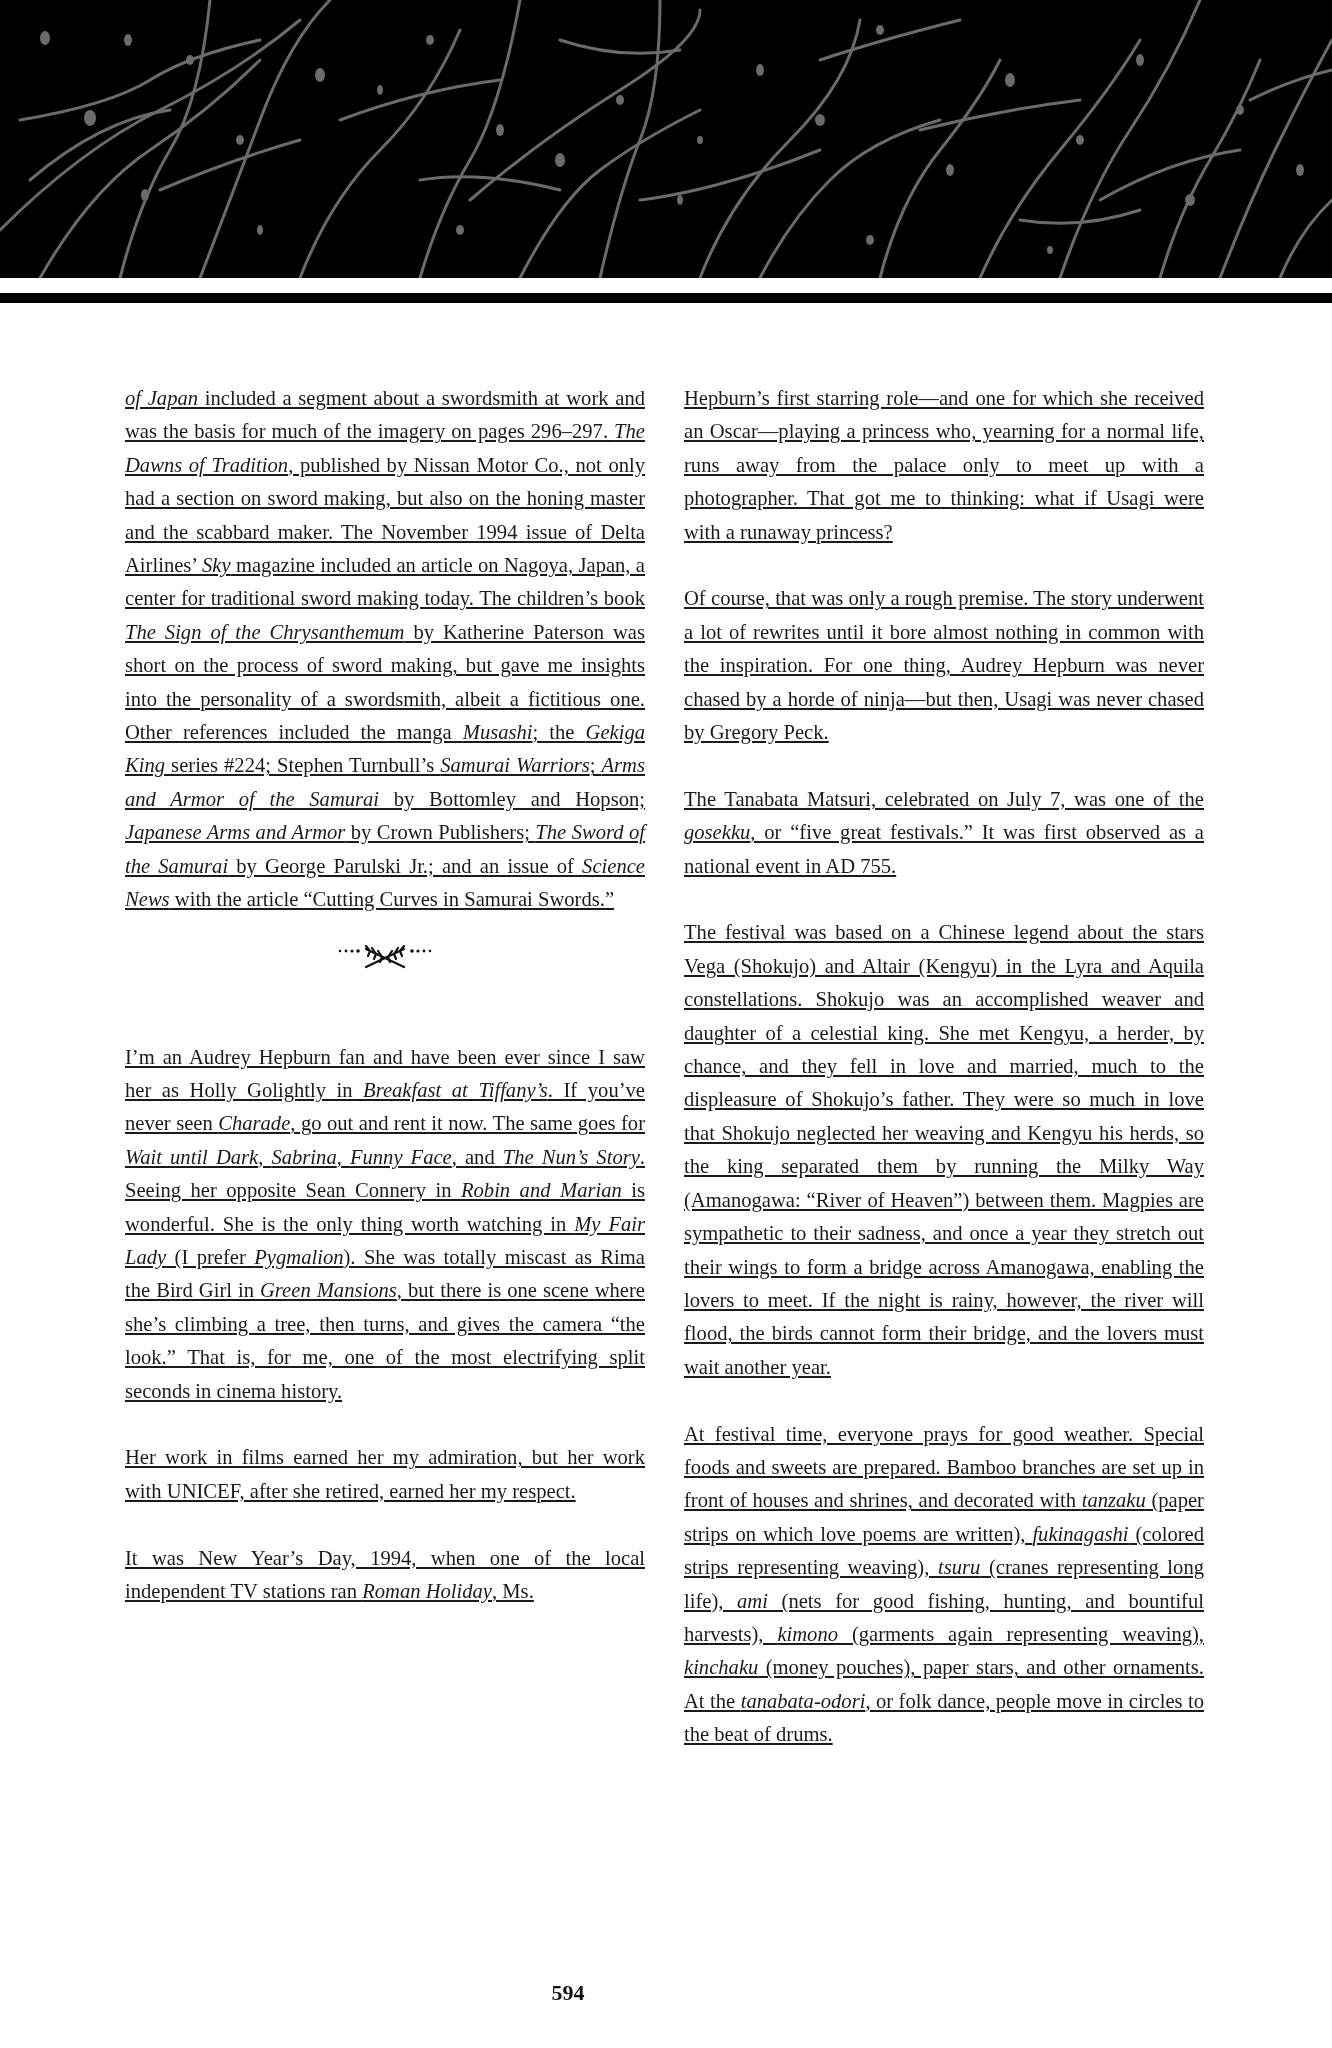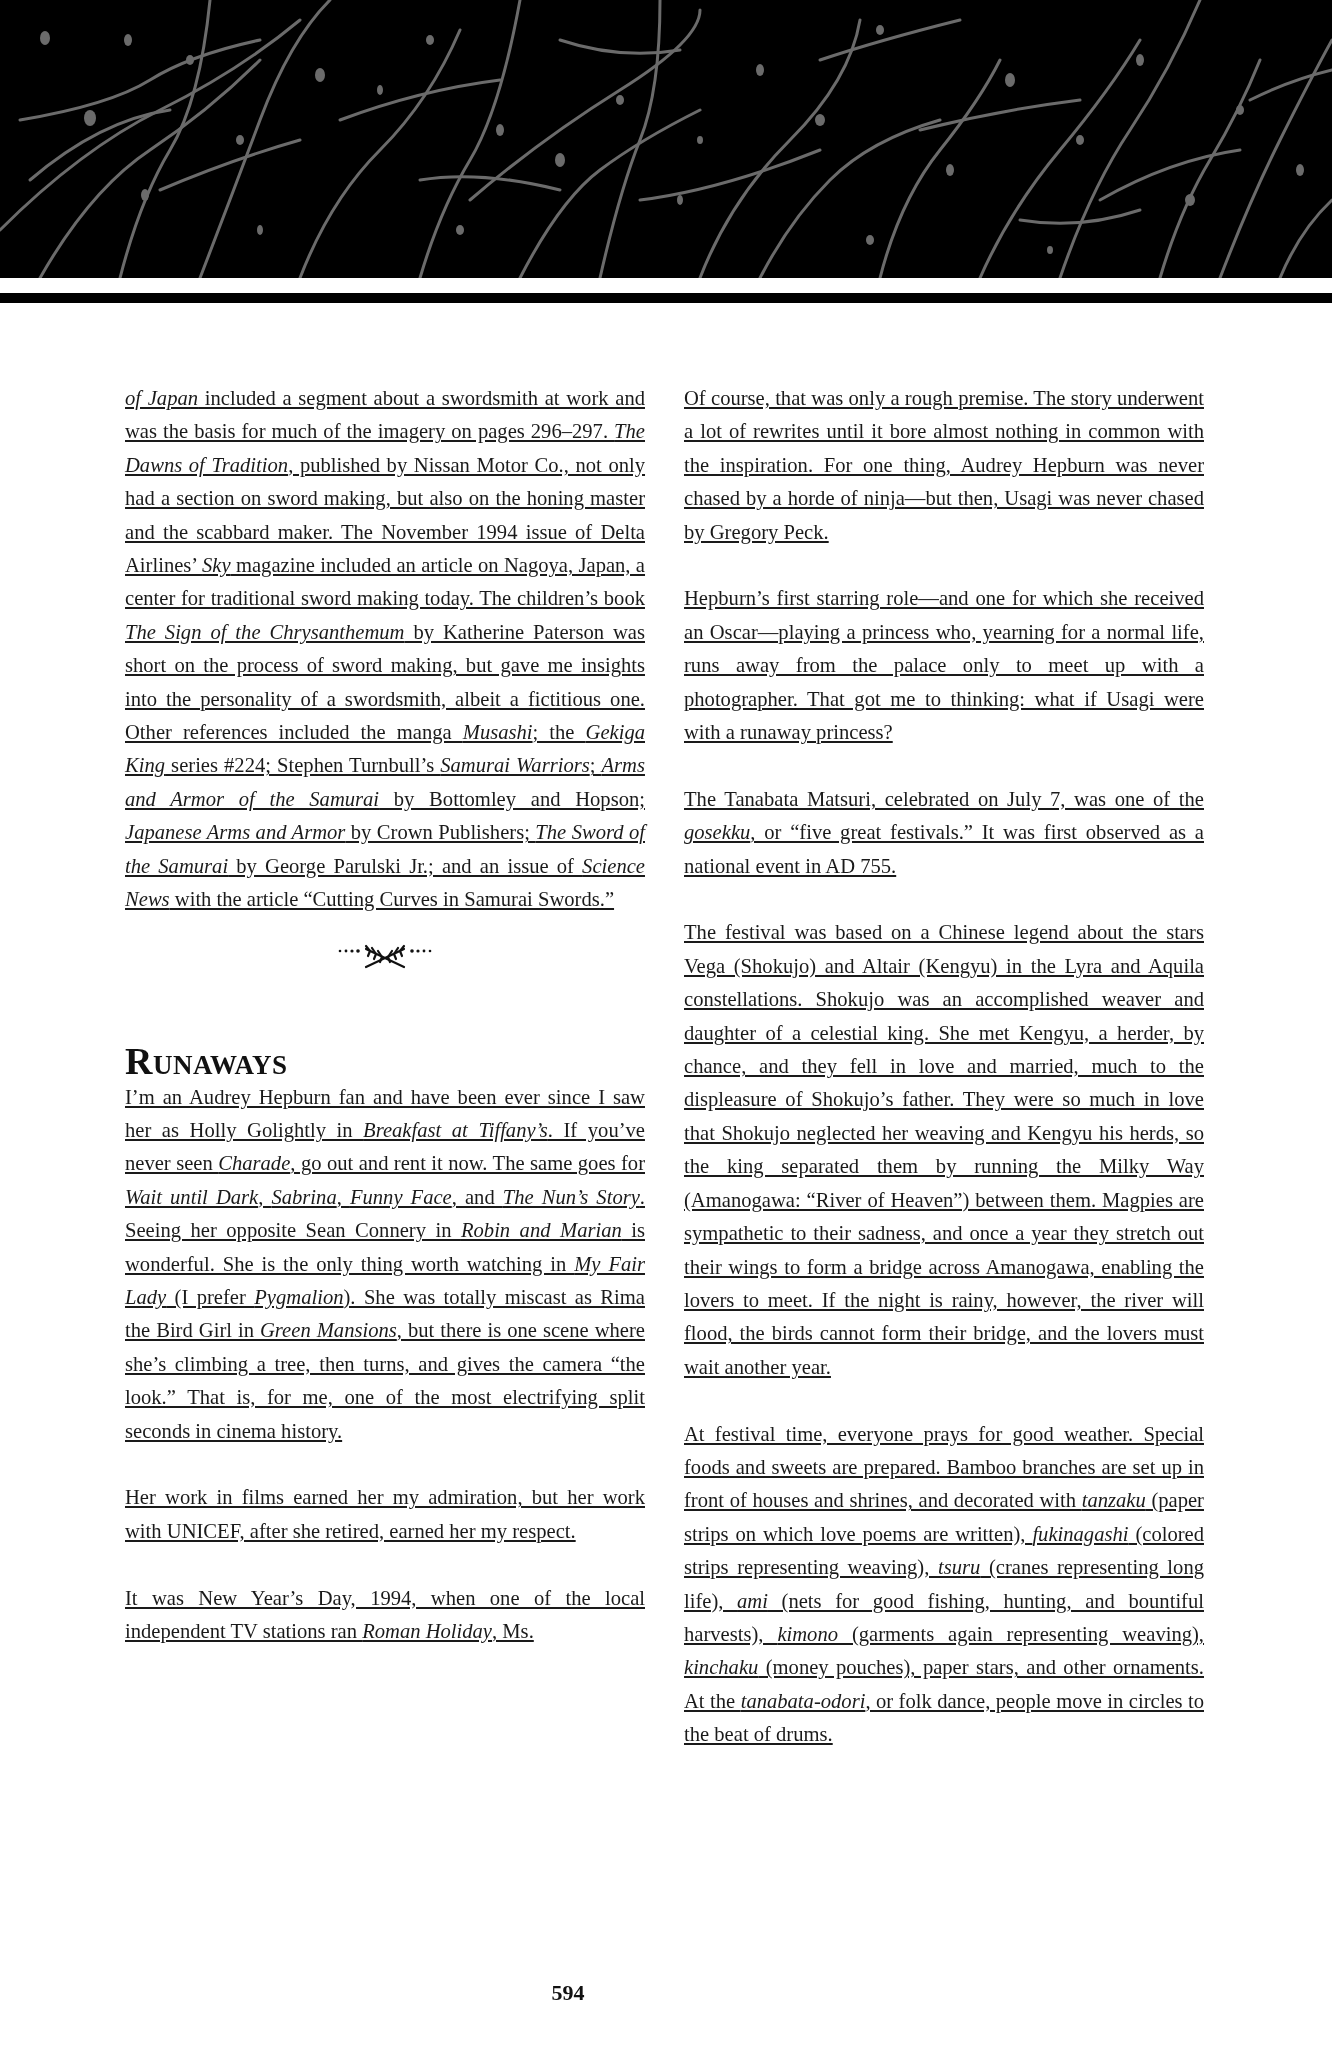--- a/index.html
+++ b/index.html
@@ -162,27 +162,26 @@
           <circle cx="22" cy="12" r="1.6"></circle>
           <circle cx="28" cy="12" r="1.8"></circle>
         <circle cx="100" cy="12" r="1.3"></circle>
           <circle cx="94" cy="12" r="1.4"></circle>
           <circle cx="88" cy="12" r="1.6"></circle>
           <circle cx="82" cy="12" r="1.8"></circle>
       </g>
     </svg>
   </div>
 
-  <h2 class="heading">Runaways</h2>
   <p><span>I’m an Audrey Hepburn fan and have been ever since I saw her as Holly Golightly in </span><i>Breakfast at Tiffany’s</i><span>. If you’ve never seen </span><i>Charade</i><span>, go out and rent it now. The same goes for </span><i>Wait until Dark</i><span>, </span><i>Sabrina</i><span>, </span><i>Funny Face</i><span>, and </span><i>The Nun’s Story</i><span>. Seeing her opposite Sean Connery in </span><i>Robin and Marian</i><span> is wonderful. She is the only thing worth watching in </span><i>My Fair Lady</i><span> (I prefer </span><i>Pygmalion</i><span>). She was totally miscast as Rima the Bird Girl in </span><i>Green Mansions</i><span>, but there is one scene where she’s climbing a tree, then turns, and gives the camera “the look.” That is, for me, one of the most electrifying split seconds in cinema history.</span></p>
   <p><span>Her work in films earned her my admiration, but her work with UNICEF, after she retired, earned her my respect.</span></p>
   <p class="tight"><span>It was New Year’s Day, 1994, when one of the local independent TV stations ran </span><i>Roman Holiday</i><span>, Ms.</span></p>
 </div>
 
 <div class="col right">
+  <p><span>Hepburn’s first starring role—and one for which she received an Oscar—playing a princess who, yearning for a normal life, runs away from the palace only to meet up with a photographer. That got me to thinking: what if Usagi were with a runaway princess?</span></p>
   <p><span>Of course, that was only a rough premise. The story underwent a lot of rewrites until it bore almost nothing in common with the inspiration. For one thing, Audrey Hepburn was never chased by a horde of ninja—but then, Usagi was never chased by Gregory Peck.</span></p>
-  <p><span>Hepburn’s first starring role—and one for which she received an Oscar—playing a princess who, yearning for a normal life, runs away from the palace only to meet up with a photographer. That got me to thinking: what if Usagi were with a runaway princess?</span></p>
   <p><span>The Tanabata Matsuri, celebrated on July 7, was one of the </span><i>gosekku</i><span>, or “five great festivals.” It was first observed as a national event in AD 755.</span></p>
   <p><span>The festival was based on a Chinese legend about the stars Vega (Shokujo) and Altair (Kengyu) in the Lyra and Aquila constellations. Shokujo was an accomplished weaver and daughter of a celestial king. She met Kengyu, a herder, by chance, and they fell in love and married, much to the displeasure of Shokujo’s father. They were so much in love that Shokujo neglected her weaving and Kengyu his herds, so the king separated them by running the Milky Way (Amanogawa: “River of Heaven”) between them. Magpies are sympathetic to their sadness, and once a year they stretch out their wings to form a bridge across Amanogawa, enabling the lovers to meet. If the night is rainy, however, the river will flood, the birds cannot form their bridge, and the lovers must wait another year.</span></p>
   <p><span>At festival time, everyone prays for good weather. Special foods and sweets are prepared. Bamboo branches are set up in front of houses and shrines, and decorated with </span><i>tanzaku</i><span> (paper strips on which love poems are written), </span><i>fukinagashi</i><span> (colored strips representing weaving), </span><i>tsuru</i><span> (cranes representing long life), </span><i>ami</i><span> (nets for good fishing, hunting, and bountiful harvests), </span><i>kimono</i><span> (garments again representing weaving), </span><i>kinchaku</i><span> (money pouches), paper stars, and other ornaments. At the </span><i>tanabata-odori</i><span>, or folk dance, people move in circles to the beat of drums.</span></p>
 </div>
 
 <div class="page-number">594</div>
 
 </body></html>

